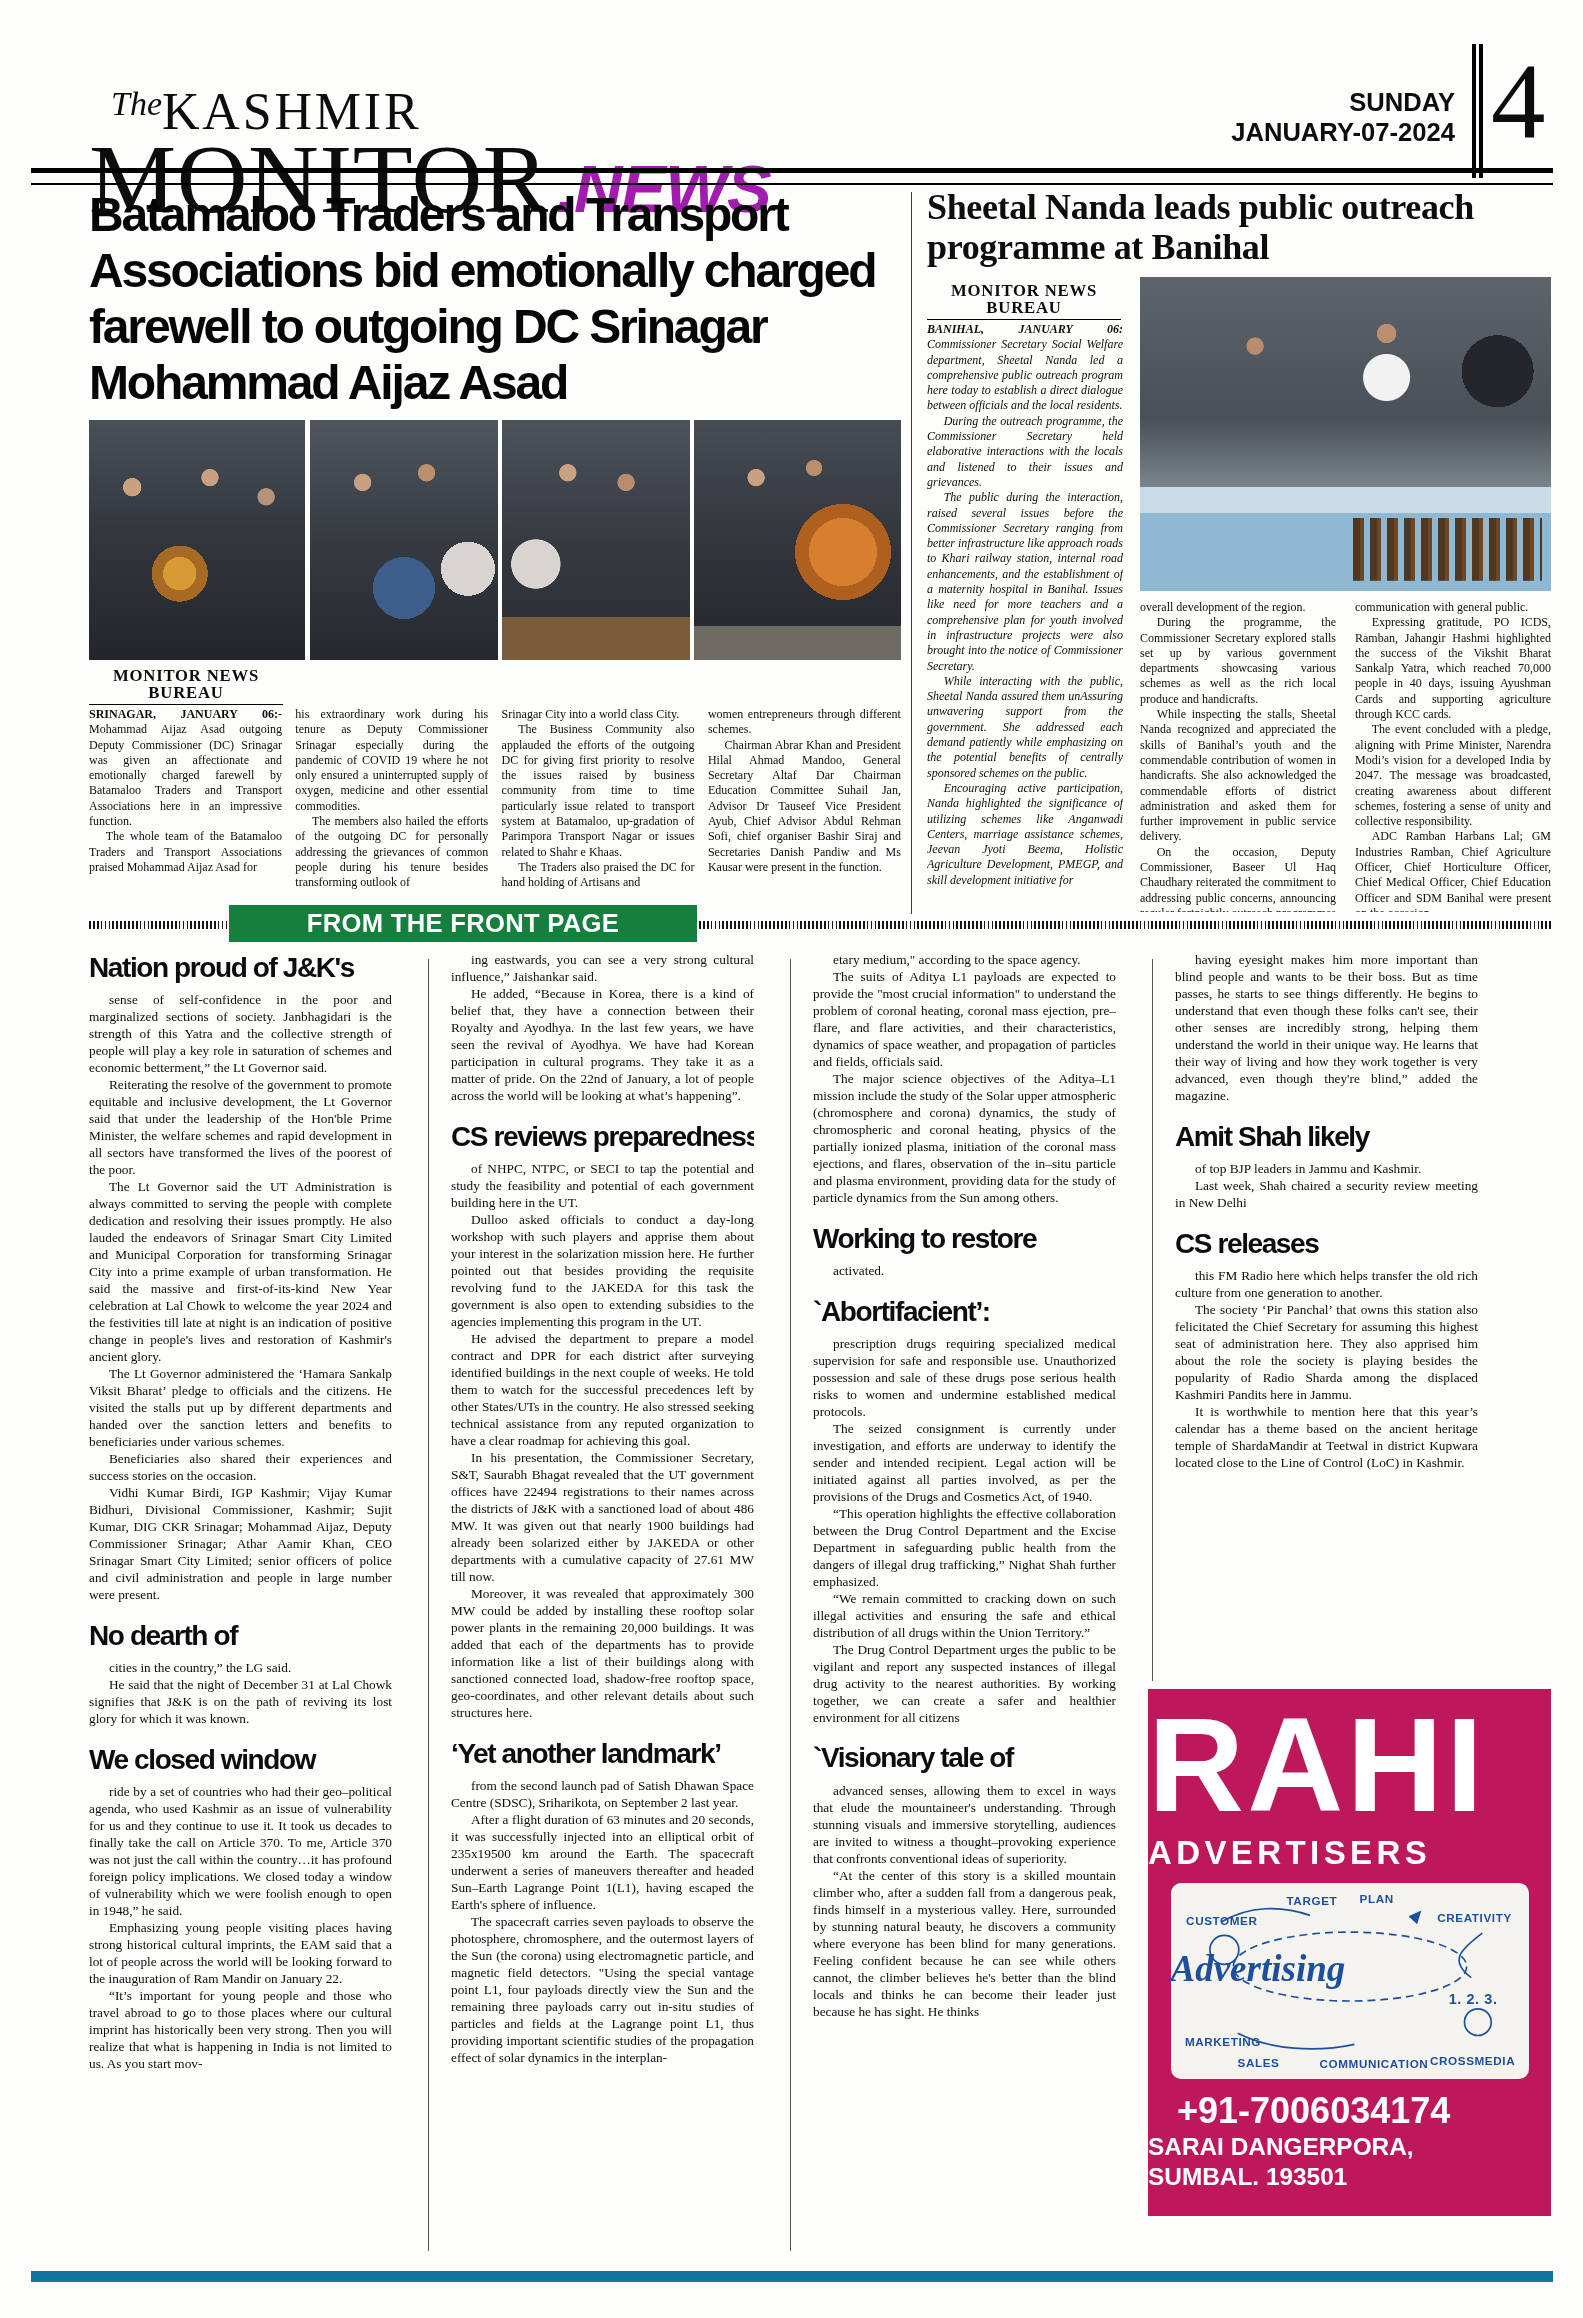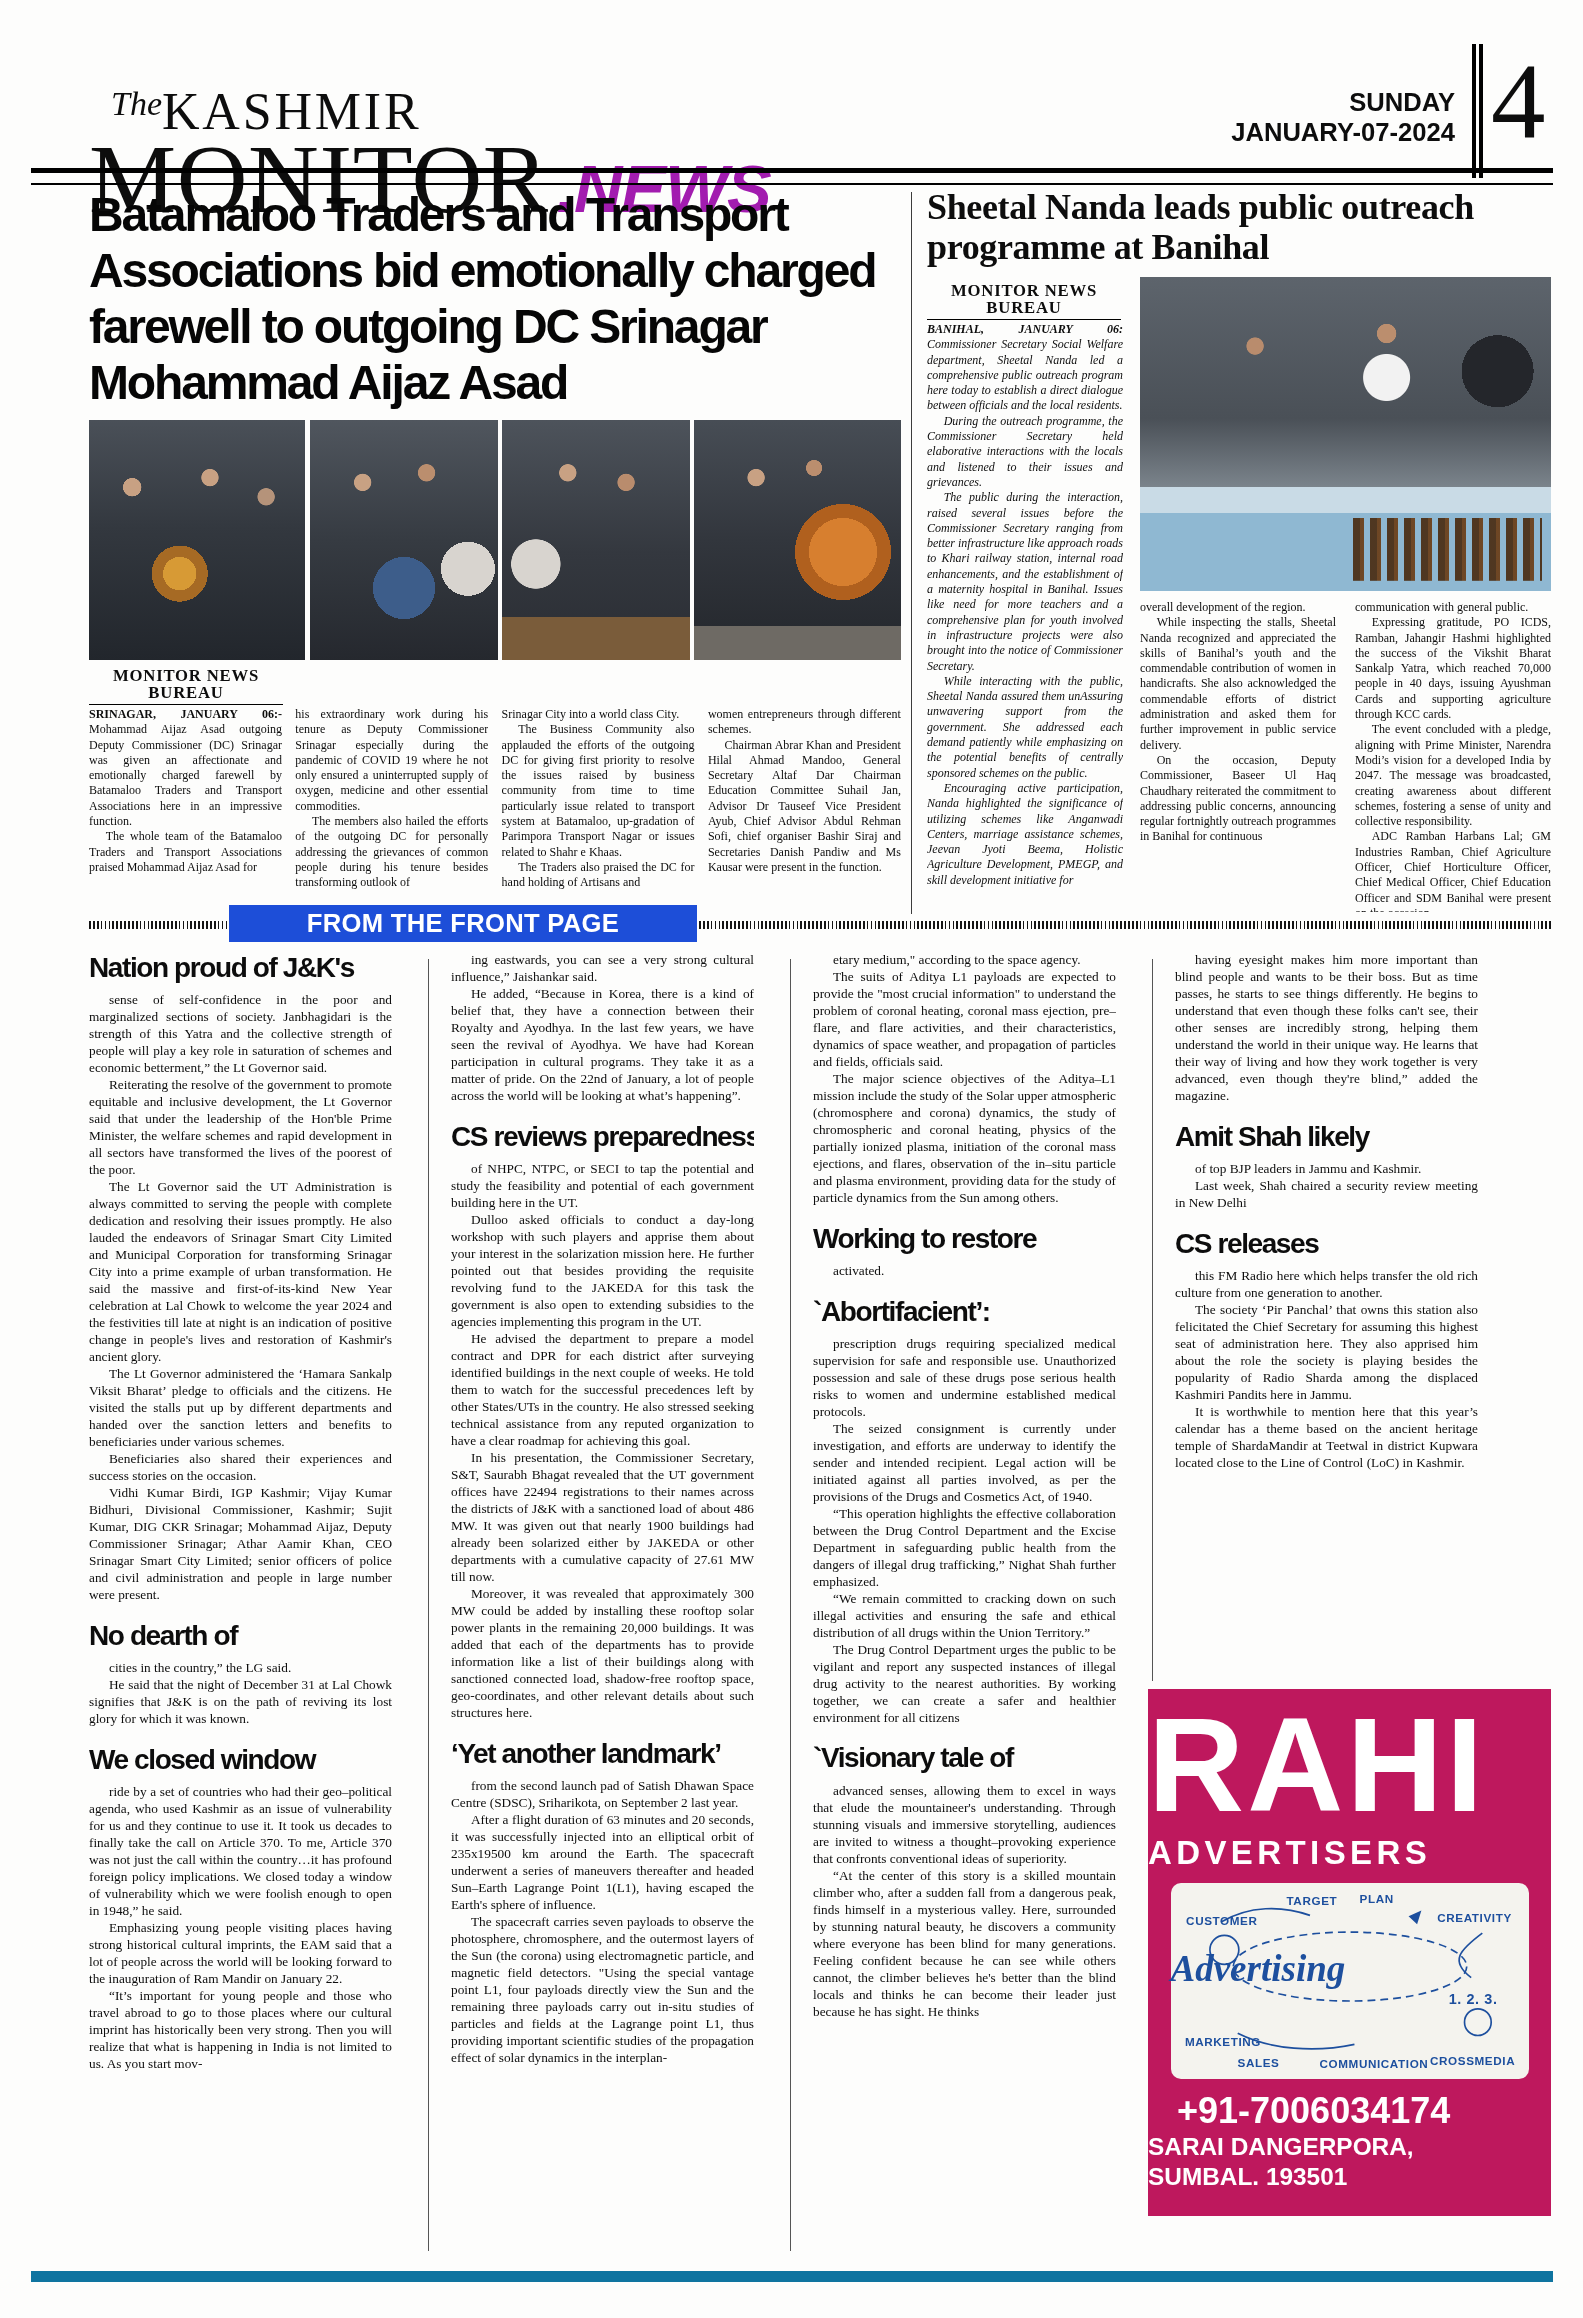--- a/index.html
+++ b/index.html
@@ -78,21 +78,21 @@
     radial-gradient(circle at 28% 22%, #b98c6d 0 8.3px, rgba(0,0,0,0) 9px),
     radial-gradient(circle at 87% 30%, #24262b 0 36px, rgba(0,0,0,0) 36px),
     linear-gradient(180deg,#5d646c 0%,#4a5057 45%,#8d979f 75%,#7f98a8 100%);}
   .second-colB{left:1140px;top:600px;height:312px;}
   .second-colC{left:1355px;top:600px;height:312px;}
 
   
   .stripe{height:7.8px;background:repeating-linear-gradient(90deg,#141414 0 1.7px,rgba(0,0,0,0) 1.7px 3.9px);}
   .stripe-left{left:89px;top:921px;width:138px;}
   .stripe-right{left:699px;top:921px;width:852px;}
-  .banner{left:229px;top:905px;width:468px;height:37px;background:#1d4ed8;color:#fff;
+  .banner{left:229px;top:905px;width:468px;height:37px;background:#15803d;color:#fff;
           text-align:center;font:700 25.6px/37px "Liberation Sans",sans-serif;letter-spacing:0.3px;}
 
   
   .cont-col{overflow:hidden;width:303px;}
   .cont-col1{left:89px;top:951px;height:1305px;}
   .cont-col2{left:451px;top:951px;height:1305px;}
   .cont-col3{left:813px;top:951px;height:1305px;}
   .cont-col4{left:1175px;top:951px;height:730px;}
   .cont-col p{font-size:13.3px;line-height:17px;text-align:justify;margin:0;text-indent:20px;}
   .cont-heading{font:700 28px/1.12 "Liberation Sans",sans-serif;letter-spacing:-.05em;
@@ -184,20 +184,21 @@
 <p>During the outreach programme, the Commissioner Secretary held elaborative interactions with the locals and listened to their issues and grievances.</p>
     <p>The public during the interaction, raised several issues before the Commissioner Secretary ranging from better infrastructure like approach roads to Khari railway station, internal road enhancements, and the establishment of a maternity hospital in Banihal. Issues like need for more teachers and a comprehensive plan for youth involved in infrastructure projects were also brought into the notice of Commissioner Secretary.</p>
     <p>While interacting with the public, Sheetal Nanda assured them unAssuring unwavering support from the government. She addressed each demand patiently while emphasizing on the potential benefits of centrally sponsored schemes on the public.</p>
     <p>Encouraging active participation, Nanda highlighted the significance of utilizing schemes like Anganwadi Centers,  marriage assistance schemes,  Jeevan Jyoti Beema, Holistic Agriculture Development, PMEGP, and skill development initiative for</p>
   </div>
 
 <div class="abs second-photo"></div>
 
 <div class="abs second-col second-colB story-body">
     <p>overall development of the region.</p>
+    <p>During the programme, the Commissioner Secretary explored stalls set up by various government departments showcasing various schemes as well as the rich local produce and handicrafts.</p>
     <p>While inspecting the stalls, Sheetal Nanda recognized and appreciated the skills of Banihal’s youth and the commendable contribution of women in handicrafts. She also acknowledged the commendable efforts of district administration and asked them for further improvement in public service delivery.</p>
     <p>On the occasion, Deputy Commissioner, Baseer Ul Haq Chaudhary reiterated the commitment to addressing public concerns, announcing regular fortnightly outreach programmes in Banihal for continuous</p>
   </div>
 <div class="abs second-col second-colC story-body">
     <p>communication with general public.</p>
     <p>Expressing gratitude, PO ICDS, Ramban, Jahangir Hashmi highlighted the success of the Vikshit Bharat Sankalp Yatra, which reached 70,000 people in 40 days, issuing Ayushman Cards and supporting agriculture through KCC cards.</p>
     <p>The event concluded with a pledge, aligning with Prime Minister, Narendra Modi’s vision for a developed India by 2047. The message was broadcasted, creating awareness about different schemes, fostering a sense of unity and collective responsibility.</p>
     <p>ADC Ramban Harbans Lal; GM Industries Ramban, Chief Agriculture Officer, Chief Horticulture Officer, Chief Medical Officer, Chief Education Officer and SDM Banihal were present on the occasion.</p>
   </div>
 

